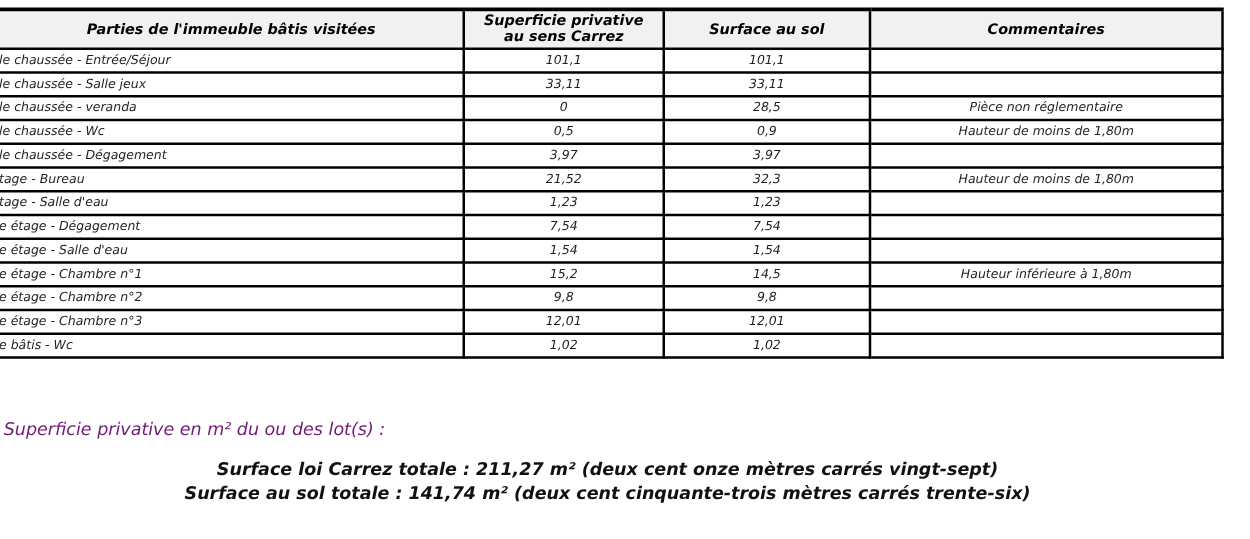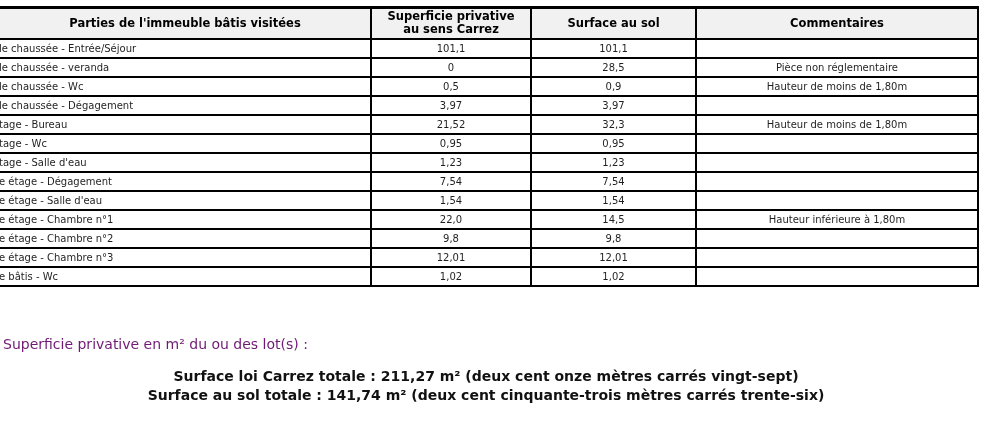--- a/index.html
+++ b/index.html
@@ -9,20 +9,21 @@
     height: 431px;
     background: #ffffff;
     overflow: hidden;
   }
   .page {
     position: relative;
     width: 1000px;
     height: 431px;
     font-family: "DejaVu Sans", sans-serif;
     background: #ffffff;
+    font-style: italic;
   }
   table.stable {
     position: absolute;
     top: 6px;
     left: 0;
     width: 978px;
     table-layout: fixed;
     border-collapse: collapse;
   }
   table.stable col.c1 { width: 371px; }
@@ -113,20 +114,26 @@
       </tr>
     </thead>
     <tbody>
       <tr>
         <td class="label">le chaussée - Entrée/Séjour</td>
         <td class="num">101,1</td>
         <td class="num">101,1</td>
         <td class="comment"></td>
       </tr>
       <tr>
+        <td class="label">le chaussée - Salle jeux</td>
+        <td class="num">33,11</td>
+        <td class="num">33,11</td>
+        <td class="comment"></td>
+      </tr>
+      <tr>
         <td class="label">le chaussée - veranda</td>
         <td class="num">0</td>
         <td class="num">28,5</td>
         <td class="comment">Pièce non réglementaire</td>
       </tr>
       <tr>
         <td class="label">le chaussée - Wc</td>
         <td class="num">0,5</td>
         <td class="num">0,9</td>
         <td class="comment">Hauteur de moins de 1,80m</td>
@@ -137,46 +144,40 @@
         <td class="num">3,97</td>
         <td class="comment"></td>
       </tr>
       <tr>
         <td class="label">tage - Bureau</td>
         <td class="num">21,52</td>
         <td class="num">32,3</td>
         <td class="comment">Hauteur de moins de 1,80m</td>
       </tr>
       <tr>
-        <td class="label">tage - Wc</td>
-        <td class="num">0,95</td>
-        <td class="num">0,95</td>
-        <td class="comment"></td>
-      </tr>
-      <tr>
         <td class="label">tage - Salle d'eau</td>
         <td class="num">1,23</td>
         <td class="num">1,23</td>
         <td class="comment"></td>
       </tr>
       <tr>
         <td class="label">e étage - Dégagement</td>
         <td class="num">7,54</td>
         <td class="num">7,54</td>
         <td class="comment"></td>
       </tr>
       <tr>
         <td class="label">e étage - Salle d'eau</td>
         <td class="num">1,54</td>
         <td class="num">1,54</td>
         <td class="comment"></td>
       </tr>
       <tr>
         <td class="label">e étage - Chambre n°1</td>
-        <td class="num">22,0</td>
+        <td class="num">15,2</td>
         <td class="num">14,5</td>
         <td class="comment">Hauteur inférieure à 1,80m</td>
       </tr>
       <tr>
         <td class="label">e étage - Chambre n°2</td>
         <td class="num">9,8</td>
         <td class="num">9,8</td>
         <td class="comment"></td>
       </tr>
       <tr>

